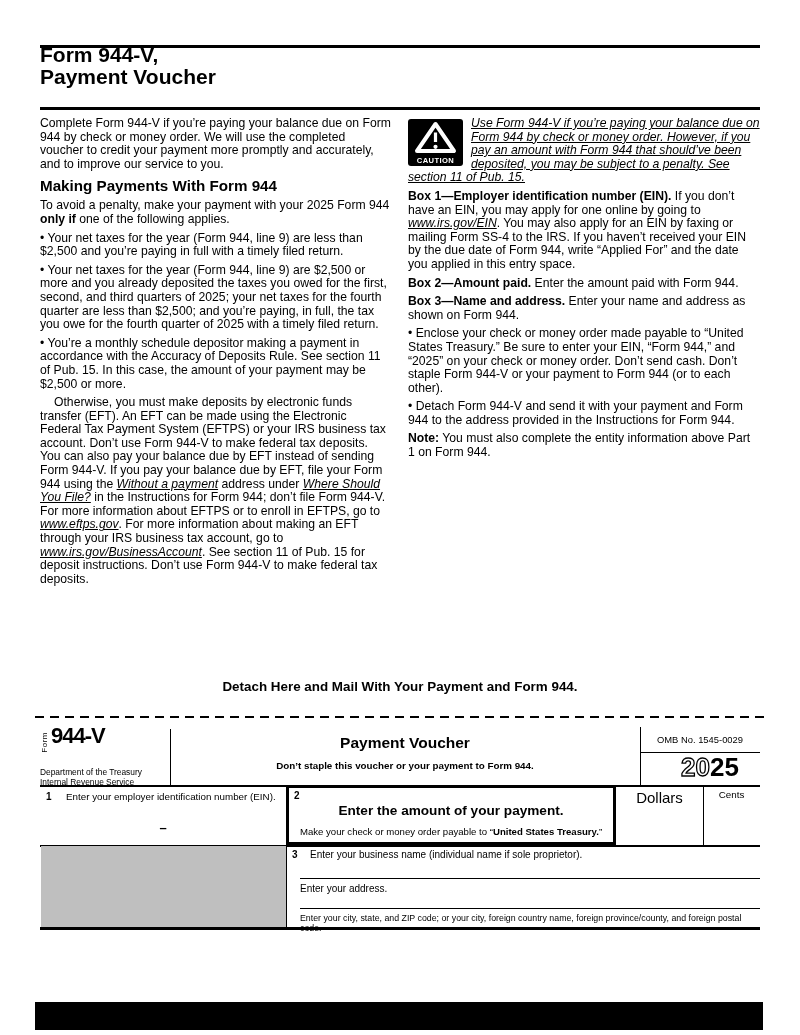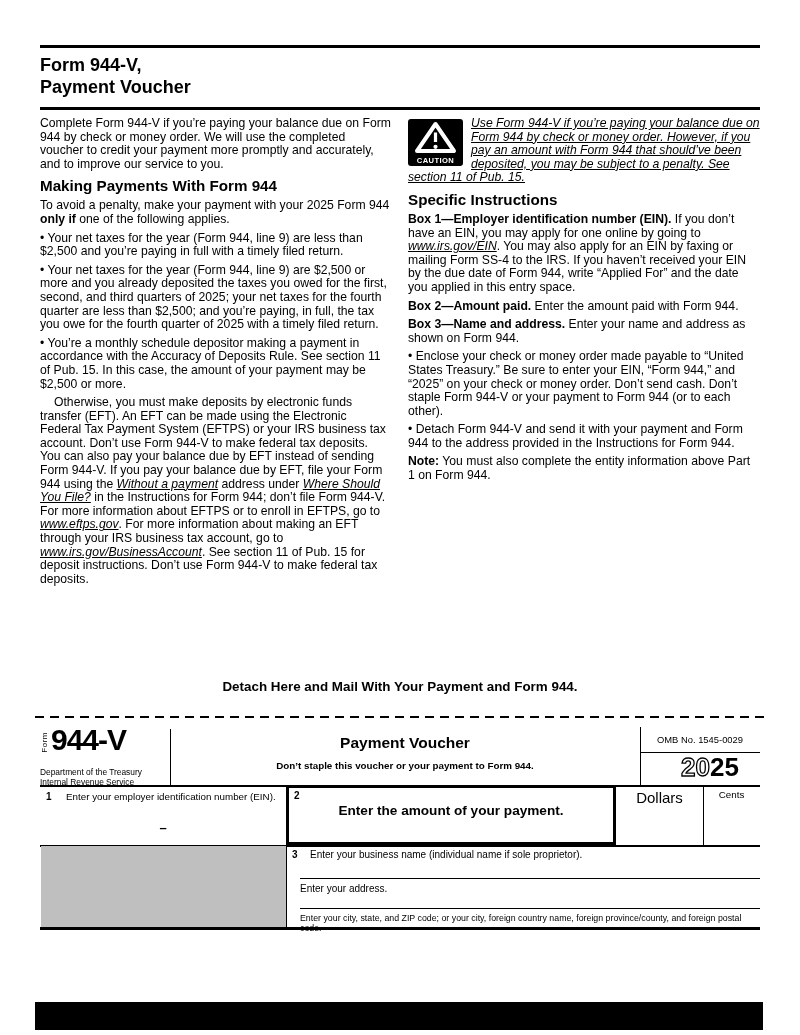--- a/index.html
+++ b/index.html
@@ -1,41 +1,41 @@
 <!DOCTYPE html>
 <html><head>
 <meta charset="utf-8">
 <style>
   html,body{margin:0;padding:0;background:#fff;}
   .page{position:relative;width:800px;height:1035px;background:#fff;overflow:hidden;
         font-family:"Liberation Sans","DejaVu Sans",sans-serif;color:#000;}
   .a{position:absolute;}
   .rule{position:absolute;left:40px;width:720px;height:3px;background:#000;}
-  .doctitle{position:absolute;left:40px;top:54px;font-weight:bold;font-size:18px;line-height:22px;}
+  .doctitle{position:absolute;left:40px;top:44px;font-weight:bold;font-size:21px;line-height:22px;}
   .col{position:absolute;top:117px;}
   .col-left{left:40px;width:351px;}
   .col-right{left:408px;width:352px;}
   .col p{margin:0 0 5px 0;font-size:12.2px;line-height:13.6px;}
   .col h2{margin:6px 0 4px 0;font-size:15.2px;line-height:18px;font-weight:bold;}
   .indent{text-indent:14px;}
   .b{font-weight:bold;}
   .i{font-style:italic;text-decoration:underline;}
   .caution-wrap{overflow:visible;}
   .caution-icon{float:left;width:55px;height:47px;margin:2px 8px 2px 0;}
   .caution-text{font-style:italic;}
   .detach{position:absolute;left:0;top:679px;width:800px;text-align:center;
           font-weight:bold;font-size:13.4px;}
   .cutline{position:absolute;left:35px;top:716px;width:730px;height:2px;
            background:repeating-linear-gradient(90deg,#000 0 9px,transparent 9px 15px);}
   .voucher{position:absolute;left:40px;top:727px;width:720px;height:203px;}
   .vline{position:absolute;background:#000;width:1px;}
   .hline{position:absolute;background:#000;height:1px;}
   .form-word{position:absolute;left:0px;top:5px;font-size:8px;
              writing-mode:vertical-rl;transform:rotate(180deg);letter-spacing:.5px;}
-  .form-number{position:absolute;left:11px;top:-4px;font-size:30px;font-weight:bold;letter-spacing:-1px;}
+  .form-number{position:absolute;left:11px;top:-4px;font-size:22px;font-weight:bold;letter-spacing:-1px;}
   .dept{position:absolute;left:0px;top:41px;font-size:8.4px;line-height:9.6px;}
   .vtitle{position:absolute;left:130px;top:7px;width:470px;text-align:center;
           font-weight:bold;font-size:15.5px;}
   .vstaple{position:absolute;left:130px;top:33px;width:470px;text-align:center;
            font-weight:bold;font-size:9.8px;}
   .omb{position:absolute;left:600px;top:7px;width:120px;text-align:center;font-size:9.4px;}
   .year{position:absolute;left:600px;top:26px;width:120px;text-align:center;
         font-size:26px;font-weight:bold;line-height:28px;margin-left:10px;}
   .year-outline{color:#fff;-webkit-text-stroke:1.3px #000;}
   .boxnum{font-weight:bold;font-size:10px;}
@@ -82,21 +82,20 @@
     <div class="caution-wrap">
       <svg class="caution-icon" viewBox="0 0 55 47">
         <rect x="0" y="0" width="55" height="47" rx="3" fill="#000"></rect>
         <path d="M27.5 5 L46 32 L9 32 Z" fill="#000" stroke="#fff" stroke-width="4" stroke-linejoin="round"></path>
         <rect x="25.9" y="13.5" width="3.2" height="9.5" fill="#fff"></rect>
         <circle cx="27.5" cy="27.8" r="2.1" fill="#fff"></circle>
         <text x="27.5" y="43.5" text-anchor="middle" font-size="7.6" font-weight="bold" fill="#fff" letter-spacing="0.4">CAUTION</text>
       </svg>
       <p class="caution-text"><span class="i">Use Form 944-V if you’re paying your balance due on Form 944 by check or money order. However, if you pay an amount with Form 944 that should’ve been deposited, you may be subject to a penalty. See section 11 of Pub. 15.</span></p>
     </div>
-    <h2>Specific Instructions</h2>
     <p><span class="b">Box 1—Employer identification number (EIN).</span><span> If you don’t have an EIN, you may apply for one online by going to </span><span class="i">www.irs.gov/EIN</span><span>. You may also apply for an EIN by faxing or mailing Form SS-4 to the IRS. If you haven’t received your EIN by the due date of Form 944, write “Applied For” and the date you applied in this entry space.</span></p>
     <p><span class="b">Box 2—Amount paid.</span><span> Enter the amount paid with Form 944.</span></p>
     <p><span class="b">Box 3—Name and address.</span><span> Enter your name and address as shown on Form 944.</span></p>
     <p>• Enclose your check or money order made payable to “United States Treasury.” Be sure to enter your EIN, “Form 944,” and “2025” on your check or money order. Don’t send cash. Don’t staple Form 944-V or your payment to Form 944 (or to each other).</p>
     <p>• Detach Form 944-V and send it with your payment and Form 944 to the address provided in the Instructions for Form 944.</p>
     <p><span class="b">Note:</span><span> You must also complete the entity information above Part 1 on Form 944.</span></p>
   </div>
 
   <div class="detach">Detach Here and Mail With Your Payment and Form 944.</div>
   <div class="cutline"></div>
@@ -119,20 +118,21 @@
     <div class="hline" style="left:0;top:58px;width:720px;height:2px;"></div>
 
     <div class="a boxnum" style="left:6px;top:64px;">1</div>
     <div class="cell1-label">Enter your employer identification number (EIN).</div>
     <div class="a" style="left:0;top:58px;width:246px;height:60px;"></div>
     <div class="ein-dash">–</div>
 
     <div class="amount-box">
       <div class="boxnum" style="position:absolute;left:5px;top:2px;">2</div>
       <div class="amount-main">Enter the amount of your payment.</div>
+      <div class="amount-sub"><span>Make your check or money order payable to “</span><span class="b">United States Treasury.</span><span>”</span></div>
     </div>
     <div class="dollars-label">Dollars</div>
     <div class="a" style="left:576px;top:58px;width:87px;height:60px;"></div>
     <div class="vline" style="left:663px;top:58px;height:60px;"></div>
     <div class="cents-label">Cents</div>
     <div class="a" style="left:663px;top:58px;width:57px;height:60px;"></div>
     <div class="hline" style="left:0;top:118px;width:720px;height:1.5px;"></div>
 
     <div class="graybox"></div>
     <div class="vline" style="left:246px;top:118px;height:85px;"></div>

